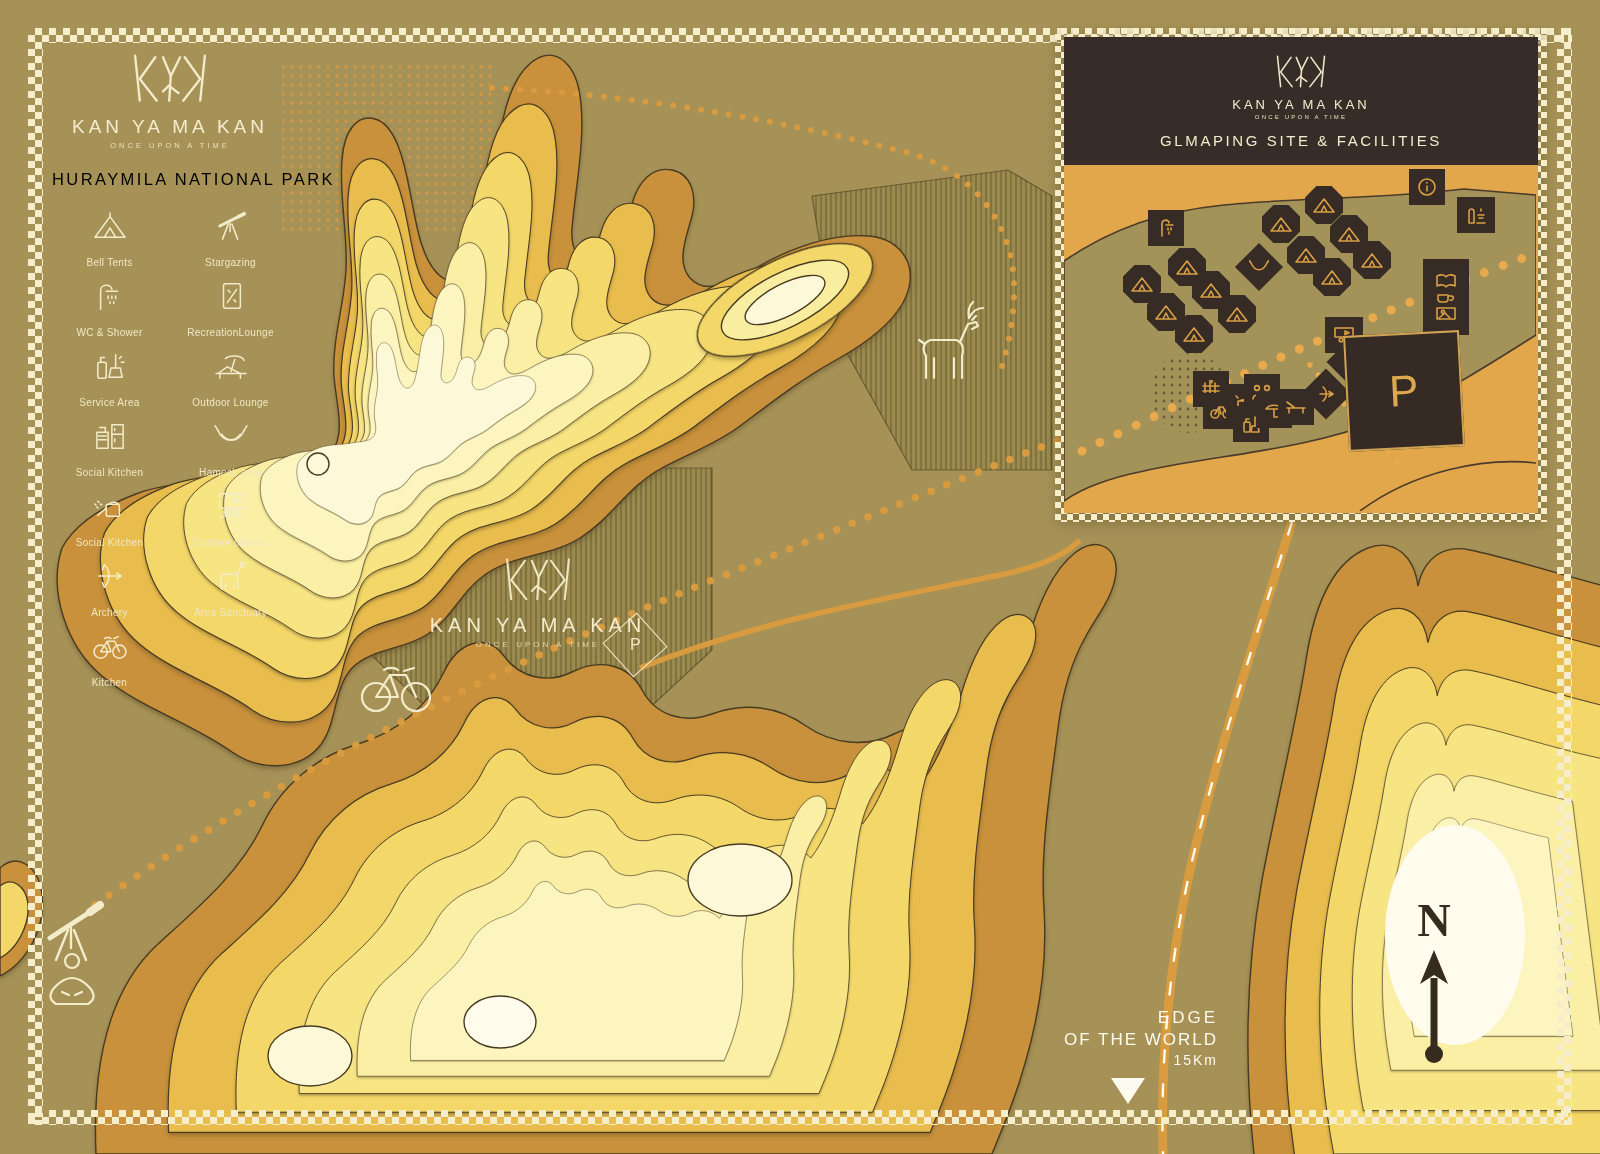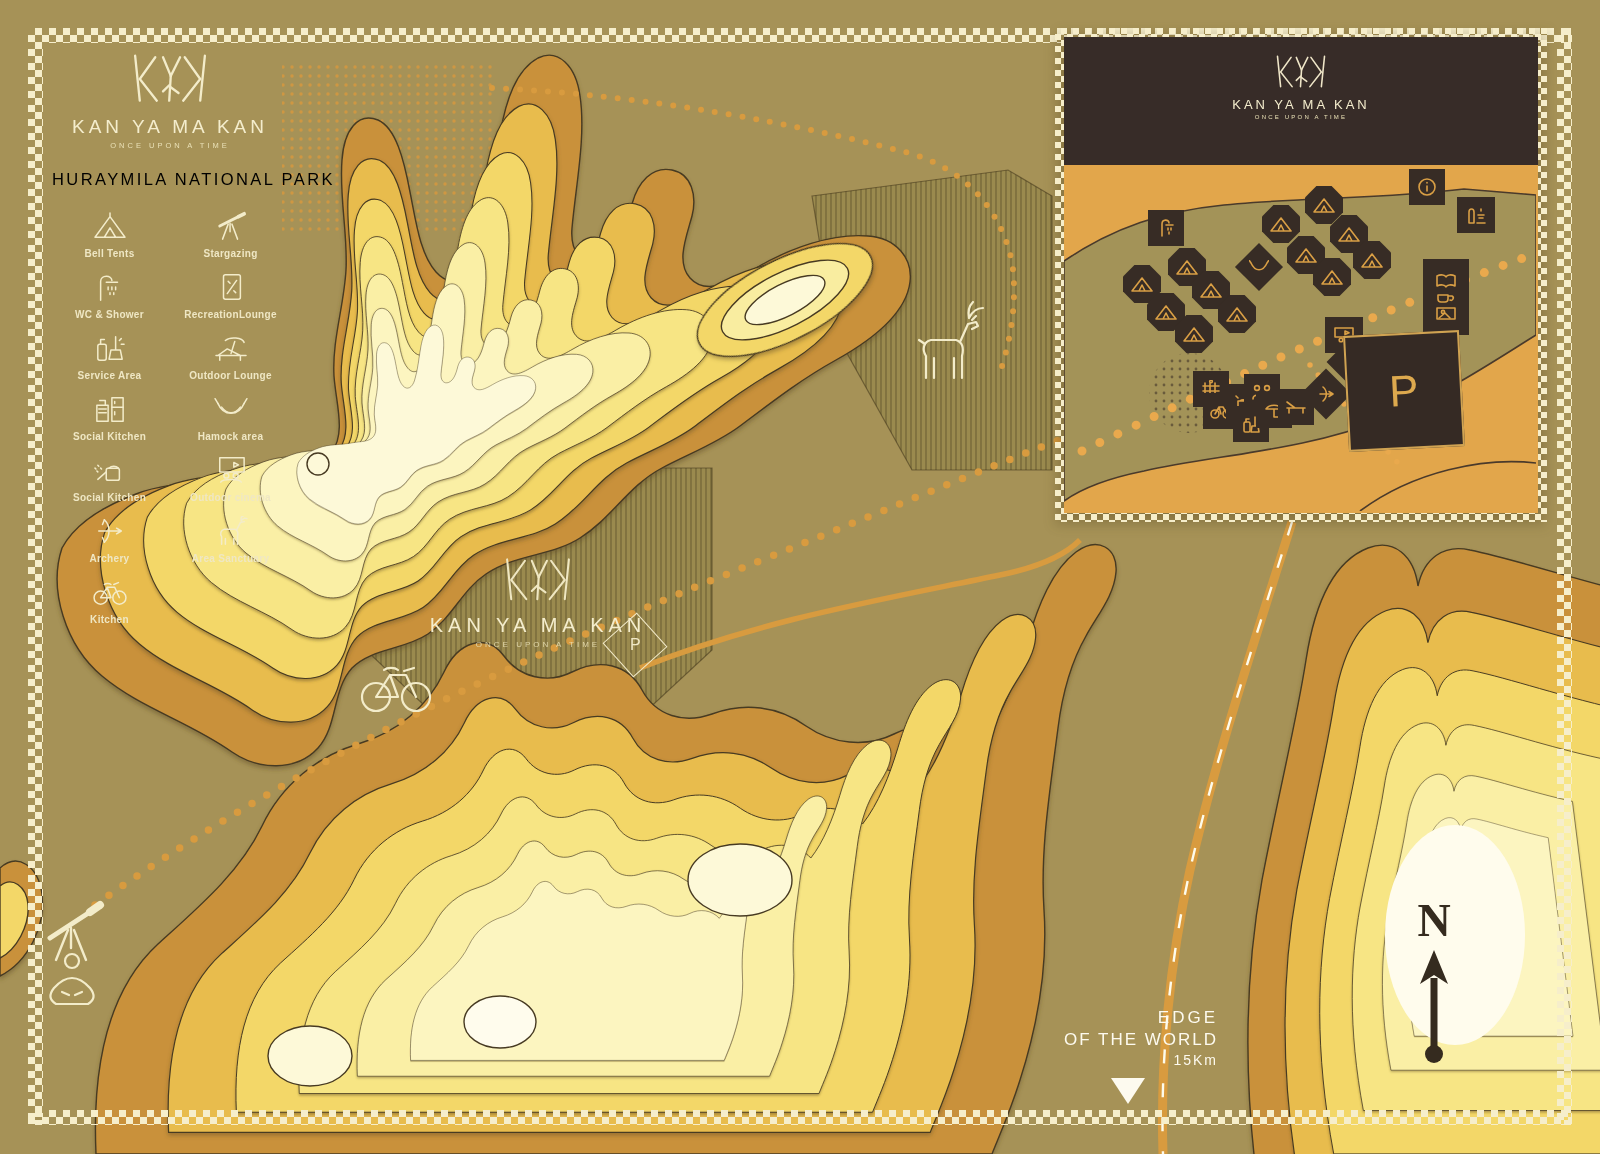--- a/index.html
+++ b/index.html
@@ -21,21 +21,21 @@
   }
   
   .legend{position:absolute;left:52px;top:48px;width:236px;z-index:50;color:#f3ecca;text-align:center;}
   .kyk{display:block;margin:0 auto;color:#f3ecca;}
   .brand{font-size:19px;letter-spacing:4px;margin-top:6px;color:#f4edcd;}
   .tagline{font-size:7.5px;letter-spacing:3px;margin-top:3px;color:#e9e0b6;}
   .park-title{font-size:16.5px;letter-spacing:2.4px;margin-top:20px;color:#000000;white-space:nowrap;}
   .lg-grid{display:grid;grid-template-columns:1fr 1fr;column-gap:6px;row-gap:13px;margin-top:22px;}
   .lg-item{display:flex;flex-direction:column;align-items:center;}
   .lg-item svg{stroke:#f3ecca;fill:none;stroke-width:1.6;stroke-linecap:round;stroke-linejoin:round;}
-  .lg-label{font-size:10px;letter-spacing:.3px;margin-top:7px;color:#efe7c4;white-space:nowrap;font-weight:bold;}
+  .lg-label{font-size:10px;letter-spacing:.3px;margin-top:16px;color:#efe7c4;white-space:nowrap;}
   
   .inset{
     position:absolute;left:1055px;top:28px;width:492px;height:494px;z-index:60;
     padding:9px;box-sizing:border-box;
     background-image:
       linear-gradient(45deg,#f6eecb 25%,transparent 25%,transparent 75%,#f6eecb 75%),
       linear-gradient(45deg,#f6eecb 25%,transparent 25%,transparent 75%,#f6eecb 75%);
     background-size:12px 12px;background-position:0 0,6px 6px;
     filter:drop-shadow(0 4px 6px rgba(60,45,15,.35));
   }
@@ -347,20 +347,21 @@
 </div>
 
 <div class="inset">
   <div class="inset-inner">
     <div class="inset-header">
       <svg class="kyk" width="70" height="42" style="color:#efe6c8">
           <use href="#kyk-mono"></use>
         </svg>
       <div class="brand">KAN YA MA KAN</div>
       <div class="tagline">ONCE UPON A TIME</div>
+      <div class="inset-title">GLMAPING SITE &amp; FACILITIES</div>
     </div>
 
     <div class="inset-body">
       <svg width="472" height="346" viewBox="0 0 472 346" style="position:absolute;left:0;top:0">
         <defs>
           <pattern id="insetDots" width="8" height="8" patternUnits="userSpaceOnUse">
             <circle cx="4" cy="4" r="1.4" fill="#3a2d26"></circle>
           </pattern>
         </defs>
         <path d="M0,96 C50,62 100,46 160,40 C240,32 320,34 400,24 L472,30 L472,170 C430,196 380,230 320,254 C240,286 150,290 80,306 C40,314 14,326 0,336 Z" fill="#a39358" stroke="#4a3a2b" stroke-width="1.6"></path>

